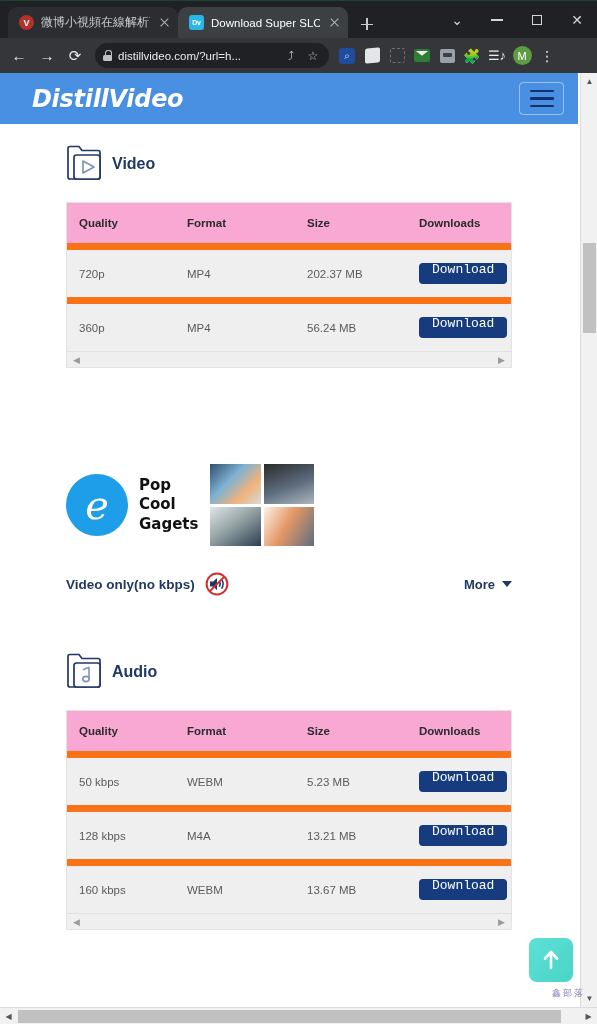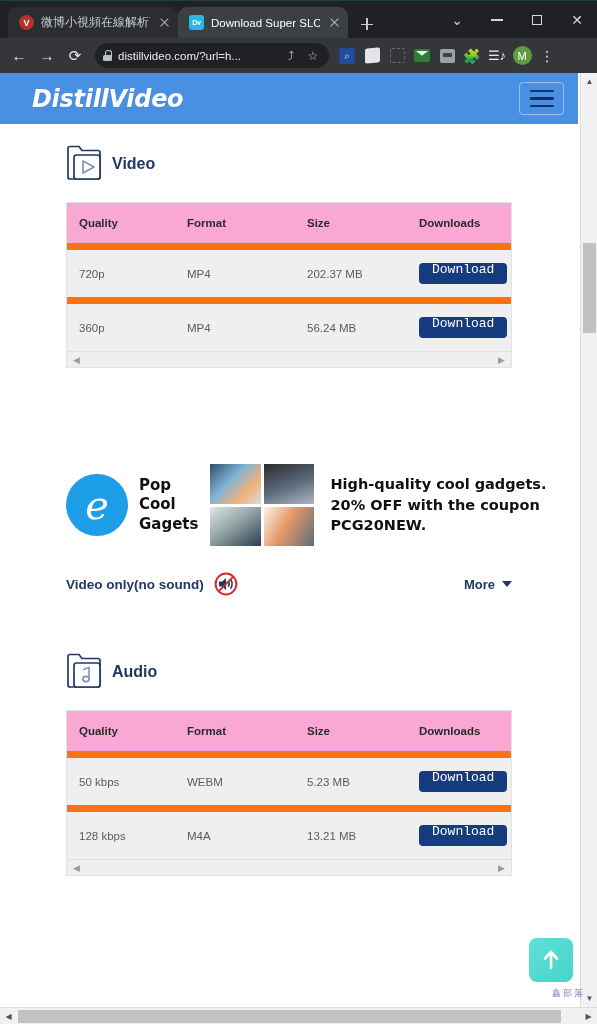--- a/index.html
+++ b/index.html
@@ -348,30 +348,25 @@
             <div>Pop</div>
             <div>Cool</div>
             <div>Gagets</div>
           </div>
           <div class="ad-grid">
             <div class="ad-th th1"></div>
             <div class="ad-th th2"></div>
             <div class="ad-th th3"></div>
             <div class="ad-th th4"></div>
           </div>
-          <div class="ad-text">
-            <div>High-quality cool gadgets.</div>
-            <div>20% OFF with the coupon</div>
-            <div>PCG20NEW.</div>
-          </div>
         </div>
 
         <div class="vonly-row">
           <div class="vonly-left">
-            <span class="vonly-label">Video only(no sound)</span>
+            <span class="vonly-label">Video only(no kbps)</span>
             <span class="mute-ico">
               <svg width="24" height="24" viewBox="0 0 24 24">
                 <path d="M5 9.5 L8.2 9.5 L12 6 L12 18 L8.2 14.5 L5 14.5 Z" fill="#1f3864"></path>
                 <path d="M14.2 9.2 Q16.2 12 14.2 14.8" stroke="#1f3864" stroke-width="1.5" fill="none"></path>
                 <path d="M16.6 7.4 Q19.6 12 16.6 16.6" stroke="#1f3864" stroke-width="1.5" fill="none"></path>
                 <circle cx="12" cy="12" r="10.4" fill="none" stroke="#d42b2b" stroke-width="2"></circle>
                 <line x1="4.9" y1="19.1" x2="19.1" y2="4.9" stroke="#d42b2b" stroke-width="2"></line>
               </svg>
             </span>
           </div>
@@ -413,20 +408,28 @@
                 </td>
               </tr>
               <tr>
                 <td class="c-quality">128 kbps</td>
                 <td class="c-format">M4A</td>
                 <td class="c-size">13.21 MB</td>
                 <td class="c-dl">
                   <button class="dl-btn">Download</button>
                 </td>
               </tr>
+              <tr>
+                <td class="c-quality">160 kbps</td>
+                <td class="c-format">WEBM</td>
+                <td class="c-size">13.67 MB</td>
+                <td class="c-dl">
+                  <button class="dl-btn">Download</button>
+                </td>
+              </tr>
             </tbody>
           </table>
           <div class="tfoot-scroll">
             <span>◀</span>
             <span>▶</span>
           </div>
         </div>
 
       </div>
     </div>

